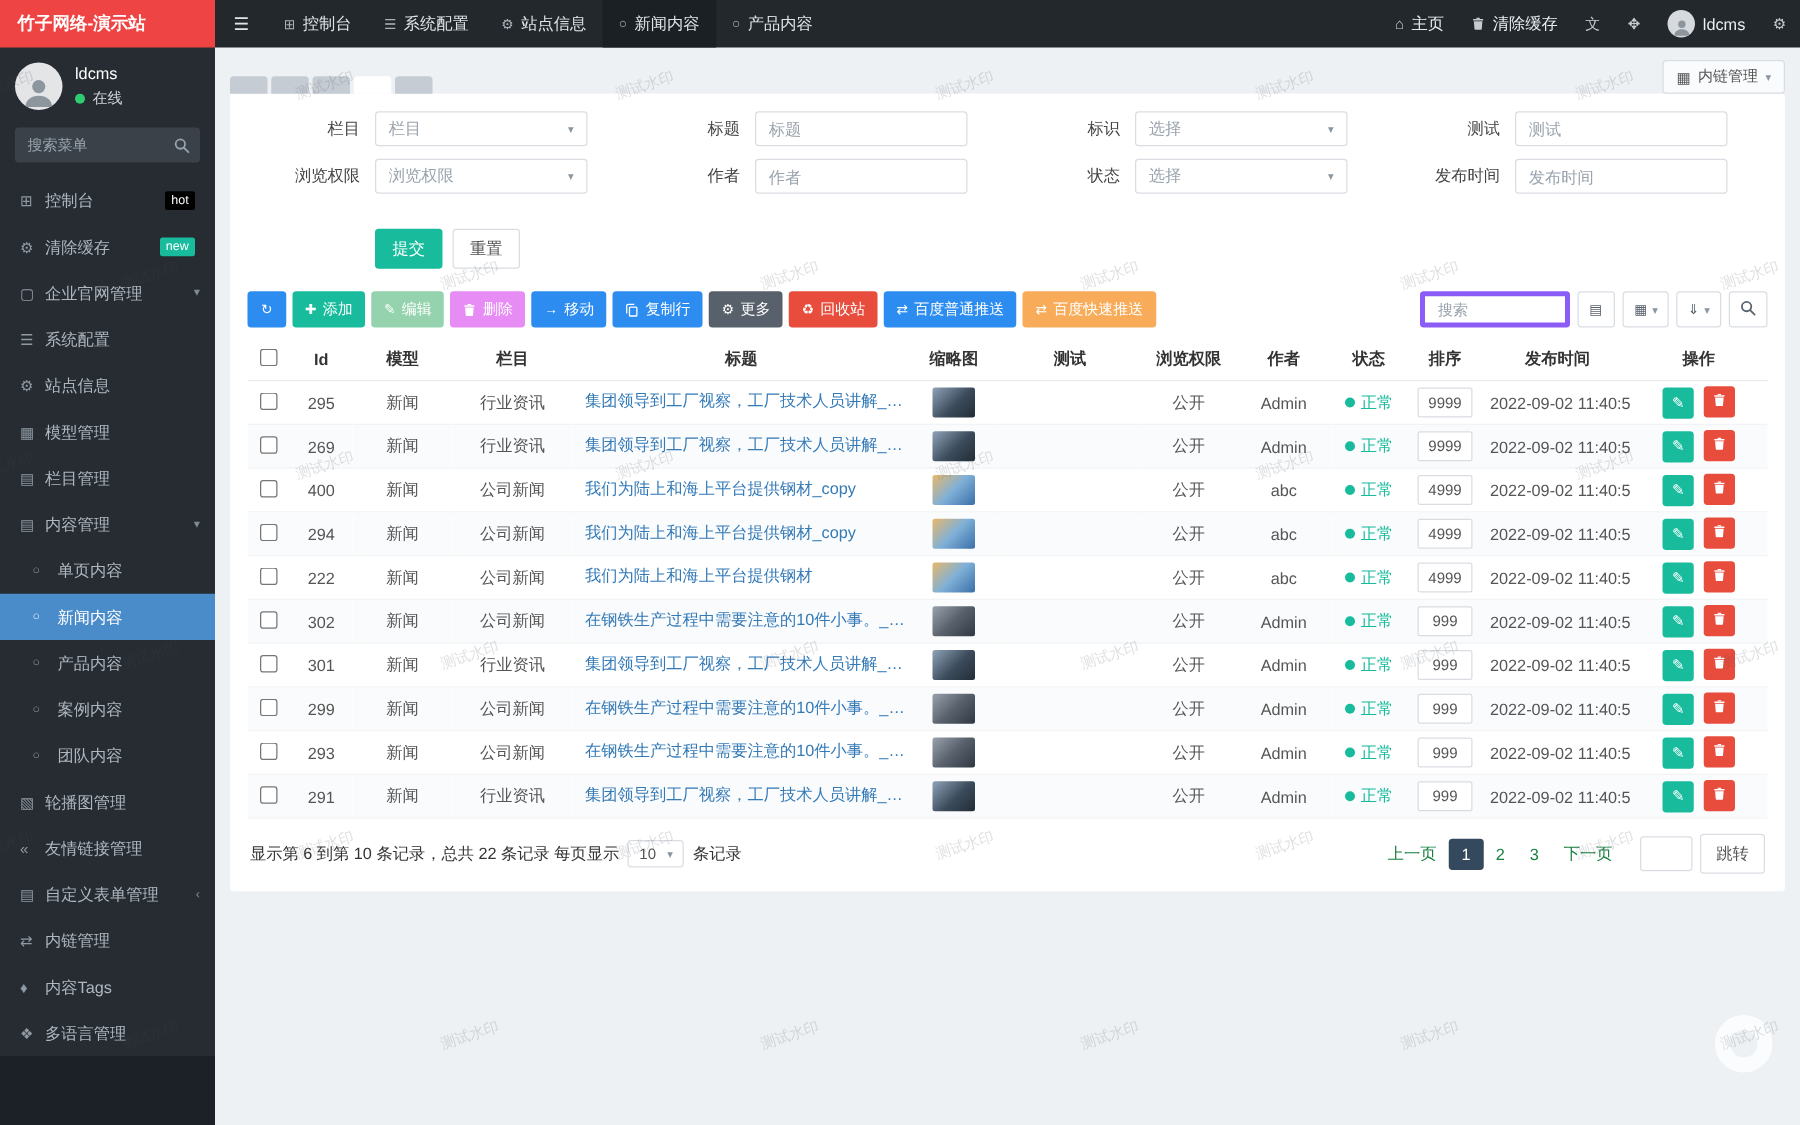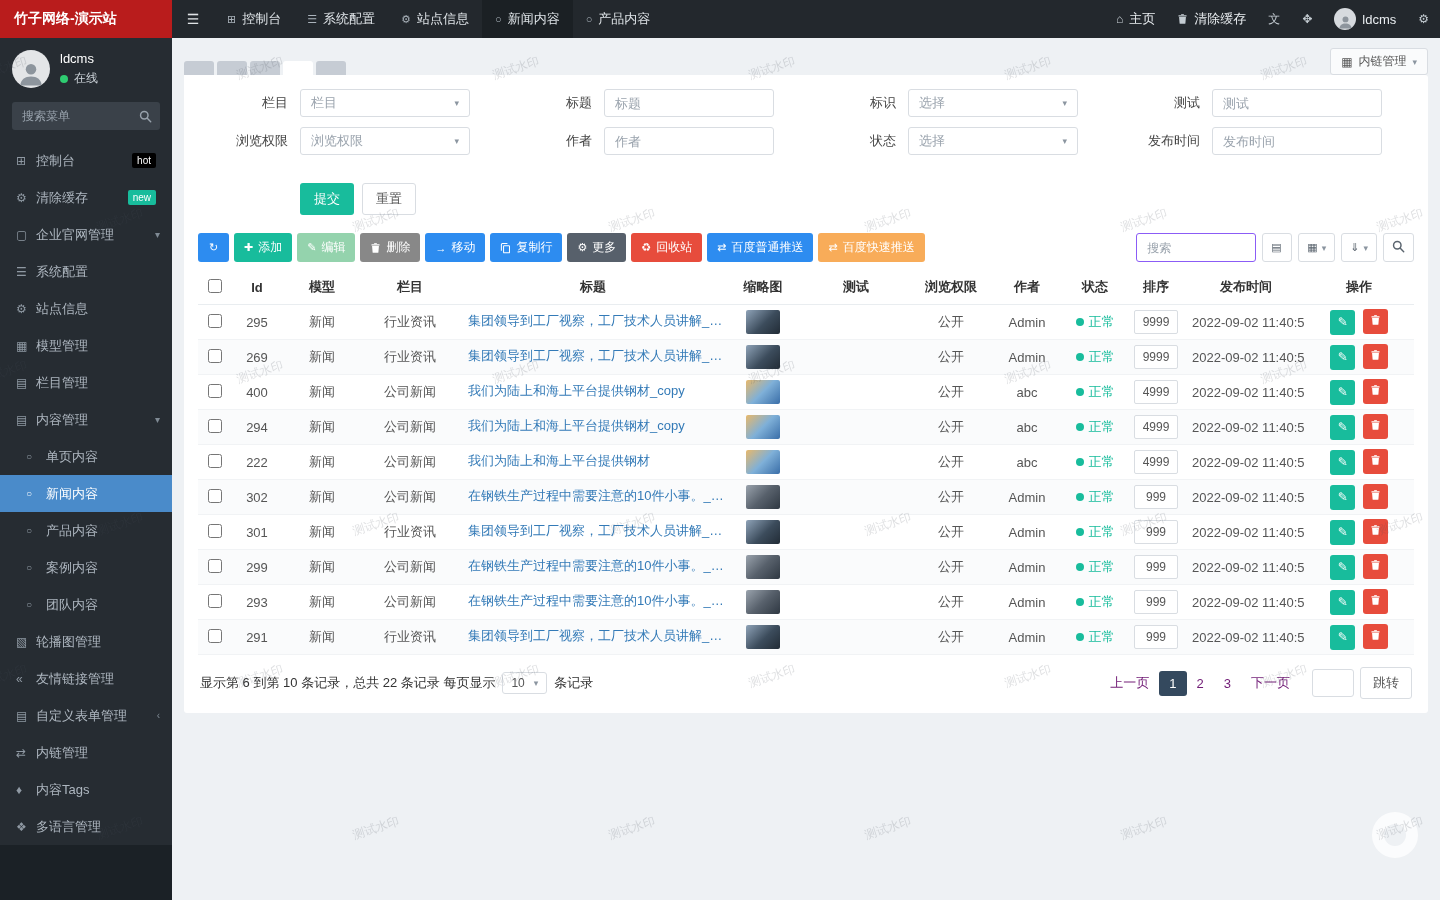--- a/index.html
+++ b/index.html
@@ -5,21 +5,21 @@
   * { box-sizing: border-box; margin: 0; padding: 0; }
   html,body { width:1440px; height:900px; }
   body {
     font-family: "Liberation Sans", "DejaVu Sans", sans-serif;
     background:#eef1f4; overflow:hidden; position:relative; font-size:13px; color:#444;
   }
   .app { display:flex; height:100%; }
 
   
   .sidebar { width:172px; background:#262c32; flex-shrink:0; display:flex; flex-direction:column; }
-  .brand { height:38px; background:#b91c1c; color:#fff; font-size:14px; font-weight:700; display:flex; align-items:center; padding:0 14px; flex-shrink:0; white-space:nowrap; }
+  .brand { height:38px; background:#ef4444; color:#fff; font-size:14px; font-weight:700; display:flex; align-items:center; padding:0 14px; flex-shrink:0; white-space:nowrap; }
   .user-panel { display:flex; gap:10px; padding:12px 12px 6px; align-items:center; }
   .avatar { width:38px; height:38px; border-radius:50%; background:#e3e5e7; overflow:hidden; display:flex; align-items:flex-end; justify-content:center; flex-shrink:0; }
   .avatar svg, .mini-avatar svg { display:block; }
   .user-name { color:#fff; font-size:13px; margin-bottom:4px; }
   .user-status { font-size:12px; color:#cfd6dc; display:flex; gap:6px; align-items:center; }
   .dot { width:8px; height:8px; border-radius:50%; background:#2ecc71; }
   .side-search { margin:8px 12px 12px; position:relative; }
   .side-search input { width:100%; height:28px; background:#3a4149; border:none; border-radius:3px; color:#d5dbe0; font-size:12px; padding:0 28px 0 10px; outline:none; }
   .side-search input::placeholder { color:#98a2ac; }
   .side-search .sicon { position:absolute; right:8px; top:8px; color:#98a2ac; }
@@ -70,21 +70,21 @@
   .btn-submit { background:#18bc9c; color:#fff; }
   .btn-reset { background:#fff; border:1px solid #d9dde2; color:#555; padding:6px 13px; }
 
   .toolbar-row { display:flex; align-items:center; margin-top:18px; }
   .toolbar { display:flex; gap:5px; }
   .tbtn { height:29px; display:flex; align-items:center; gap:5px; padding:0 10px; border:none; border-radius:3px; color:#fff; font-size:12px; cursor:pointer; white-space:nowrap; }
   .tbtn.icon-only { width:31px; justify-content:center; padding:0; }
   .tbtn.disabled { opacity:.62; cursor:default; }
   .ti { font-size:11px; display:flex; align-items:center; }
   .toolbar-right { margin-left:auto; display:flex; align-items:center; gap:6px; }
-  .tsearch { width:120px; height:29px; border:1px solid #8b5cf6; border-radius:3px; padding:0 10px; font-size:12px; outline:none; }
+  .tsearch { width:120px; height:29px; border:4px solid #8b5cf6; border-radius:3px; padding:0 10px; font-size:12px; outline:none; }
   .vbtn { height:29px; min-width:30px; padding:0 8px; background:#fff; border:1px solid #d9dde2; border-radius:3px; color:#5a646e; display:flex; align-items:center; gap:4px; font-size:11px; cursor:pointer; }
 
   table { width:100%; border-collapse:collapse; table-layout:fixed; margin-top:8px; }
   th { font-size:13px; color:#333; font-weight:700; padding:8px 4px; text-align:center; border-bottom:1px solid #e9edf0; white-space:nowrap; }
   td { font-size:13px; color:#555; text-align:center; padding:4px; border-bottom:1px solid #f1f3f5; height:35px; white-space:nowrap; overflow:hidden; }
   tbody tr:nth-child(even) td { background:#fafbfc; }
   .title-cell { text-align:left; }
   .title-link { color:#337ab7; text-decoration:none; cursor:pointer; display:inline-block; max-width:100%; overflow:hidden; text-overflow:ellipsis; padding-left:6px; }
   .thumb { display:inline-block; width:34px; height:24px; border-radius:2px; vertical-align:middle; }
   .thumb-visit { background:linear-gradient(135deg,#8fa3b8 0%,#3c4c5c 55%,#222c36 100%); }
@@ -95,21 +95,21 @@
   .sort-input { width:44px; height:24px; border:1px solid #d9dde2; border-radius:2px; text-align:center; font-size:12px; color:#555; outline:none; }
   .op { width:25px; height:25px; border:none; border-radius:3px; color:#fff; display:inline-flex; align-items:center; justify-content:center; margin:0 2px; cursor:pointer; font-size:12px; }
   .op-edit { background:#18bc9c; }
   .op-del { background:#e74c3c; }
   .rowchk, .headchk { width:14px; height:14px; cursor:pointer; }
 
   .table-footer { display:flex; align-items:center; padding:12px 2px 10px; }
   .summary { font-size:13px; color:#333; display:flex; align-items:center; gap:7px; }
   .pagesize { border:1px solid #d9dde2; border-radius:3px; padding:3px 8px; display:flex; gap:9px; align-items:center; font-size:12px; color:#555; cursor:pointer; background:#fff; }
   .pagination { margin-left:auto; display:flex; align-items:center; font-size:13px; }
-  .page { padding:5px 10px; color:#701a75; cursor:pointer; text-decoration:none; }
+  .page { padding:5px 10px; color:#15803d; cursor:pointer; text-decoration:none; }
   .page.active { background:#34495e; color:#fff; border-radius:3px; }
   .jump-input { width:42px; height:28px; border:1px solid #d9dde2; border-radius:3px; margin-left:12px; text-align:center; font-size:13px; outline:none; }
   .jump-btn { margin-left:6px; padding:6px 12px; background:#fff; border:1px solid #d9dde2; border-radius:3px; font-size:13px; color:#555; cursor:pointer; }
 
   .fastadmin-mark { position:absolute; right:22px; bottom:42px; display:flex; align-items:center; gap:16px; color:rgba(255,255,255,.78); pointer-events:none; }
   .fa-ring { width:46px; height:46px; border-radius:50%; border:12px solid rgba(255,255,255,.78); }
   .fa-text { font-size:40px; font-weight:800; letter-spacing:8px; }
 
   .watermark-layer { position:fixed; left:0; top:0; width:1440px; height:900px; pointer-events:none; z-index:60; }
   .wm { position:absolute; transform:rotate(-18deg); font-size:12px; color:rgba(70,80,90,.18); white-space:nowrap; }
@@ -390,21 +390,21 @@
 
   </button>
               <button class="tbtn" style="background: rgb(24, 188, 156);">
     <span class="ti">✚</span>
     <span class="tl">添加</span>
   </button>
               <button class="tbtn disabled" style="background: rgb(83, 185, 124);">
     <span class="ti">✎</span>
     <span class="tl">编辑</span>
   </button>
-              <button class="tbtn disabled" style="background: #404040;">
+              <button class="tbtn disabled" style="background: #d946ef;">
     <span class="ti">
                   <svg width="11" height="12" viewBox="0 0 16 16">
                     <path d="M3 5h10l-.8 9.5a1 1 0 0 1-1 .5H4.8a1 1 0 0 1-1-.5Z" fill="currentColor"></path>
                     <rect x="2" y="2.6" width="12" height="1.6" rx=".5" fill="currentColor"></rect>
                     <rect x="6" y="1" width="4" height="1.4" fill="currentColor"></rect>
                   </svg>
                 </span>
     <span class="tl">删除</span>
   </button>
               <button class="tbtn" style="background: rgb(45, 140, 240);">

